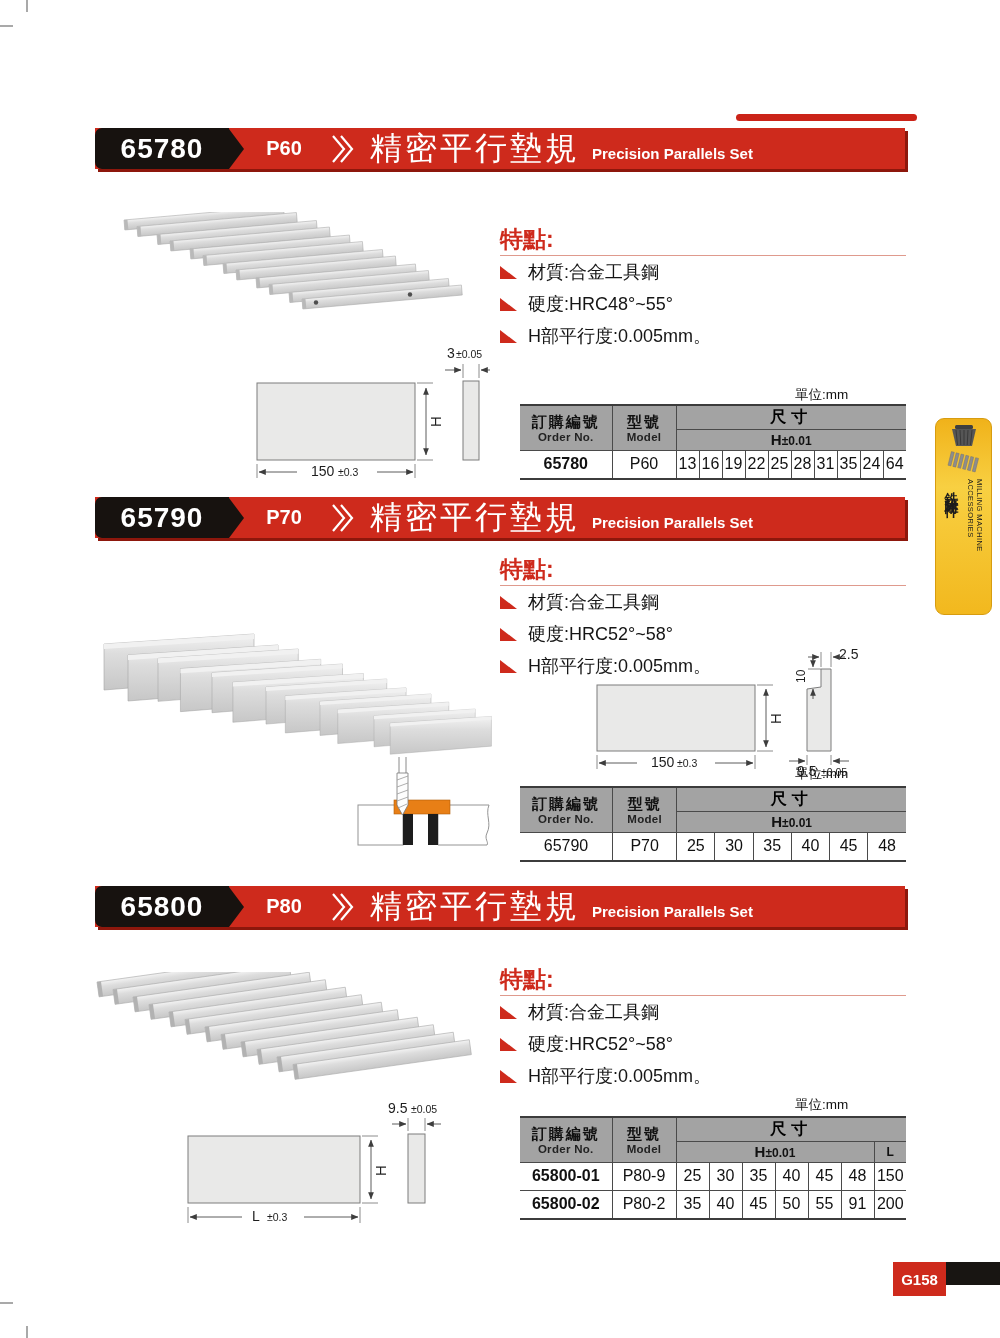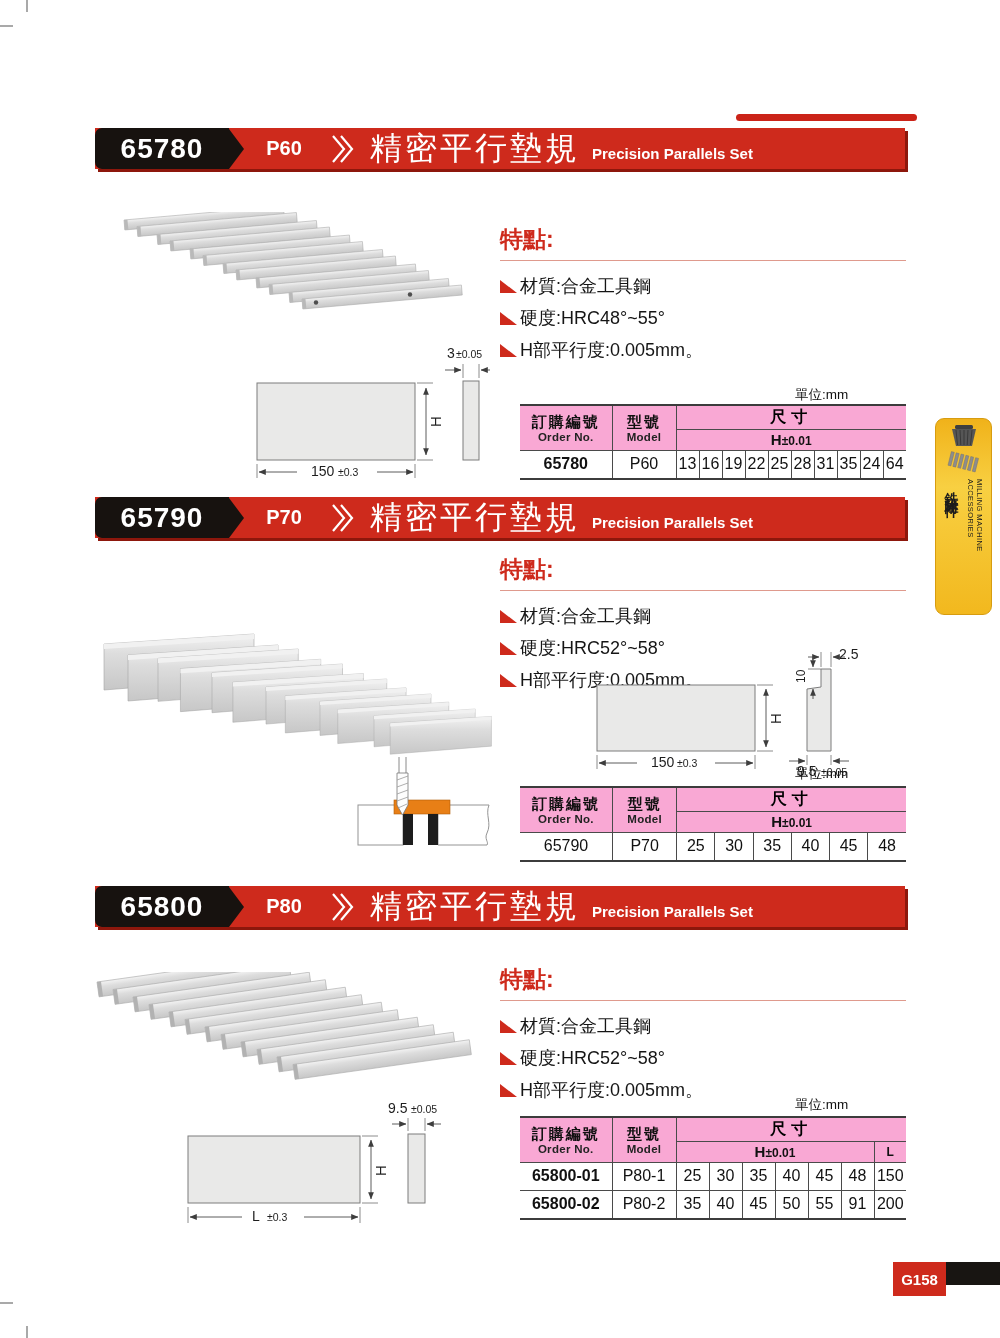--- a/index.html
+++ b/index.html
@@ -25,35 +25,35 @@
           color:#fff;font-size:28px;font-weight:bold;letter-spacing:1px;}
   .numarrow{width:0;height:0;border-top:20.5px solid transparent;border-bottom:20.5px solid transparent;
             border-left:15px solid #17120f;}
   .model{width:80px;text-align:center;color:#fff;font-size:20px;font-weight:bold;}
   .chev{margin-left:6px;display:flex;align-items:center;}
   .tzh{font-size:32px;color:#fff;letter-spacing:3px;margin-left:16px;white-space:nowrap;}
   .ten{font-size:15px;font-weight:bold;color:#fff;margin-left:12px;padding-top:9px;white-space:nowrap;}
 
   
   .features{position:absolute;left:500px;width:406px;}
-  .f-head{font-size:23px;font-weight:bold;color:#ce2a1c;padding-bottom:5px;
-          border-bottom:1px solid #df9a8d;margin-bottom:9px;}
-  .f-item{display:flex;align-items:center;gap:3px;height:32px;font-size:18px;color:#151515;}
+  .f-head{font-size:23px;font-weight:bold;color:#ce2a1c;
+          border-bottom:1px solid #df9a8d;}
+  .f-item{display:flex;align-items:center;gap:11px;height:32px;font-size:18px;color:#151515;}
   .tri{width:0;height:0;border-bottom:13px solid #ce2a1c;border-right:17px solid transparent;flex:0 0 auto;}
 
   
   .unit{position:absolute;left:795px;width:110px;text-align:left;font-size:13.5px;color:#111;}
 
   
   .spec{position:absolute;border-collapse:collapse;table-layout:fixed;width:386px;
         border-top:2px solid #3c3c3c;border-bottom:2px solid #3c3c3c;}
   .spec th,.spec td{border:1px solid #4a4a4a;padding:0;text-align:center;vertical-align:middle;}
   .spec tr>*:first-child{border-left:0;}
   .spec tr>*:last-child{border-right:0;}
-  .spec .hd{background:#f9a8d4;font-weight:normal;}
+  .spec .hd{background:#a3a3a3;font-weight:normal;}
   .zh{display:block;font-size:15px;font-weight:bold;letter-spacing:2px;color:#111;line-height:19px;}
   .en{display:block;font-size:11.5px;color:#222;line-height:13px;letter-spacing:0.3px;}
   .size-lbl{font-size:16px;font-weight:bold;letter-spacing:5px;}
   .hrow th{height:20px;font-size:12px;color:#111;}
   .hrow b{font-size:15px;}
   .l-lbl{font-size:16px;font-weight:bold;}
   .drow td{height:27px;font-size:16px;color:#111;}
   .order-b{font-weight:bold;}
   .r1{height:24px;}
 
@@ -447,21 +447,21 @@
             <span class="en">Model</span>
           </th>
       <th colspan="7" class="size-lbl">尺寸</th>
     </tr>
     <tr class="hd hrow">
       <th colspan="6"><b>H</b><span>±0.01</span></th>
       <th class="l-lbl">L</th>
     </tr>
     <tr class="drow">
       <td class="order-b">65800-01</td>
-      <td>P80-1</td>
+      <td>P80-9</td>
       <td>25</td>
       <td>30</td>
       <td>35</td>
       <td>40</td>
       <td>45</td>
       <td>48</td>
       <td>150</td>
     </tr>
     <tr class="drow">
       <td class="order-b">65800-02</td>

